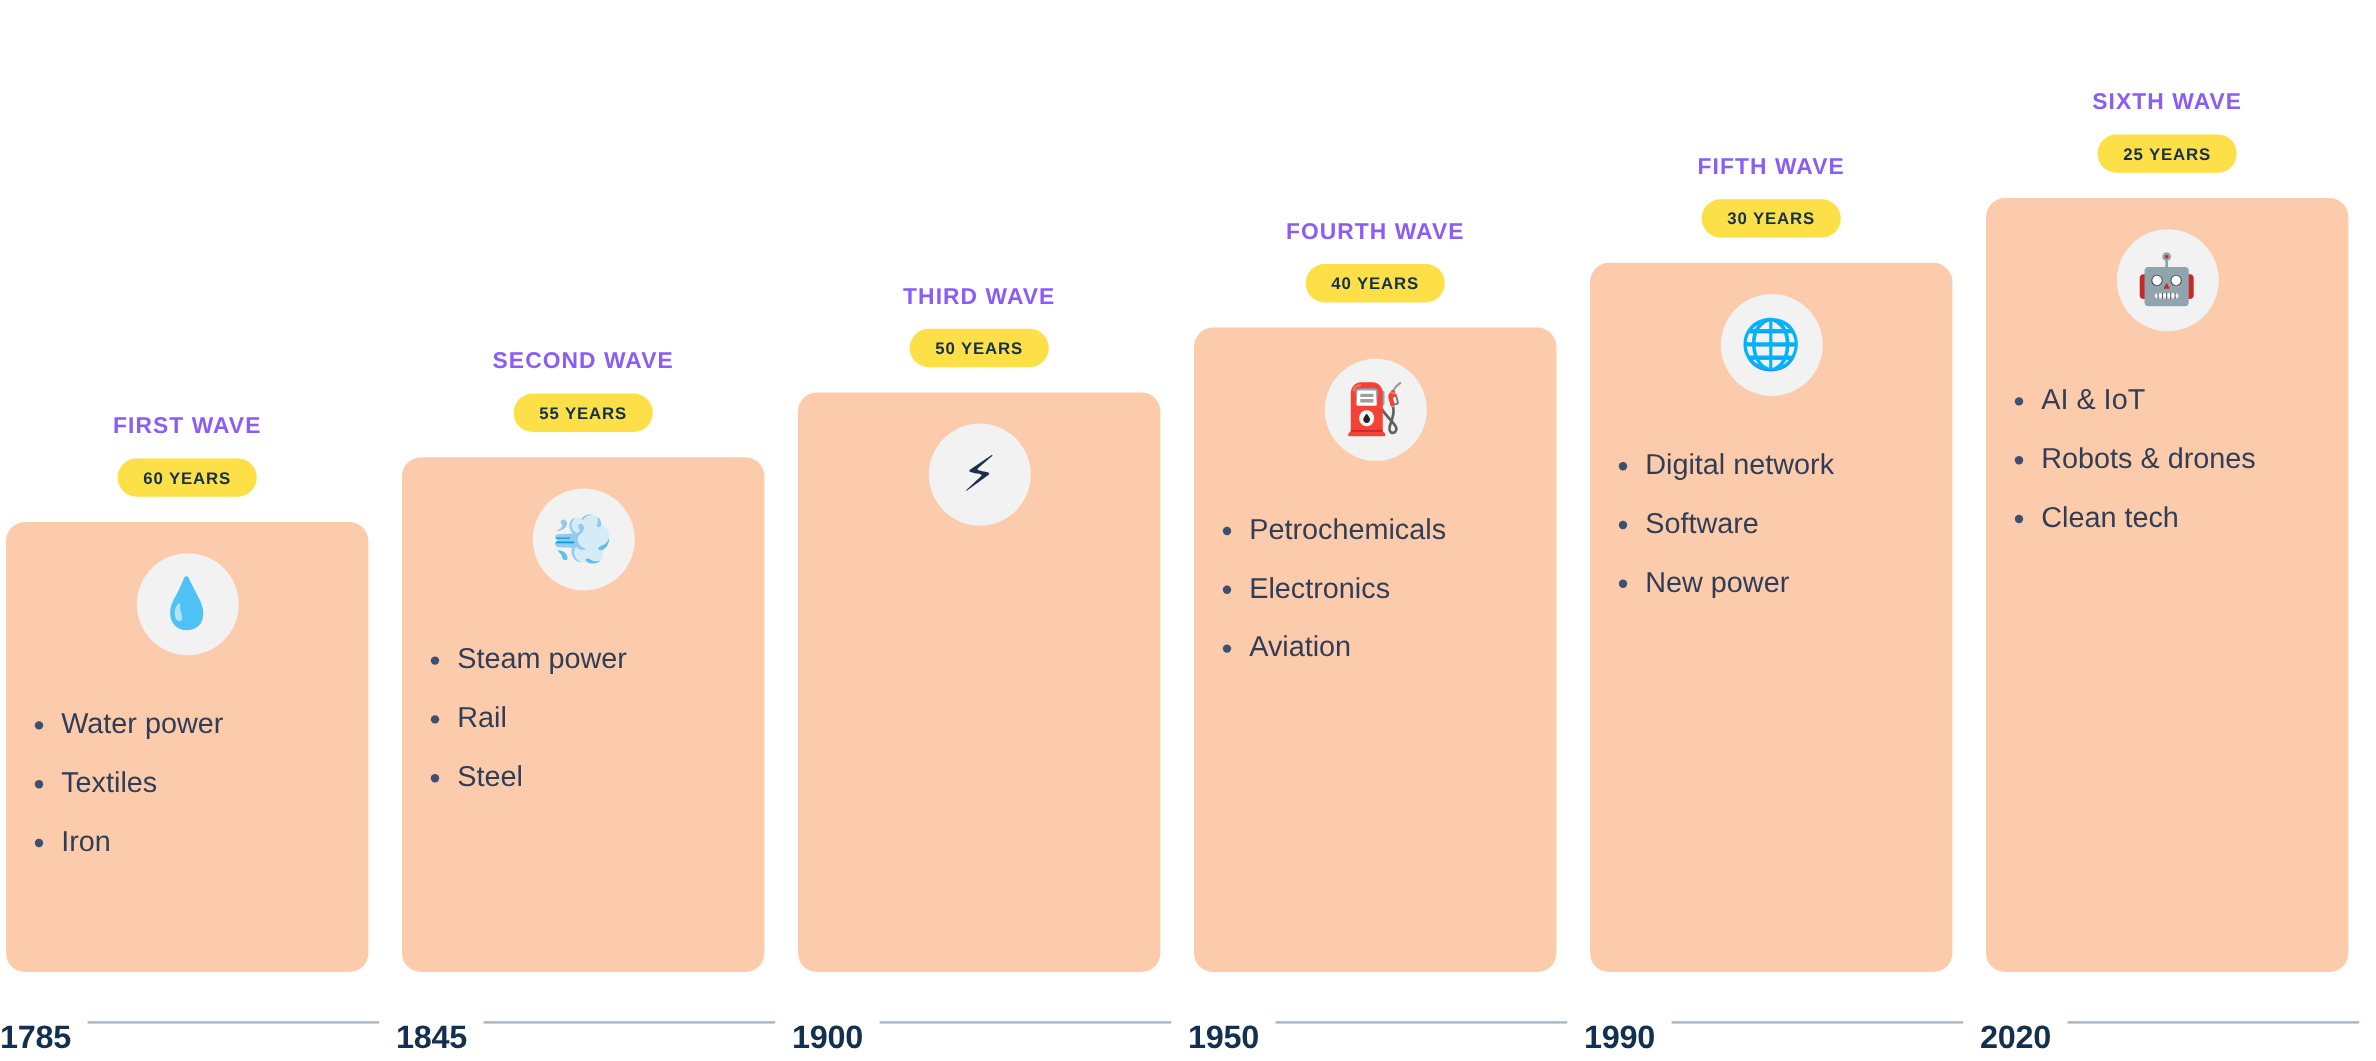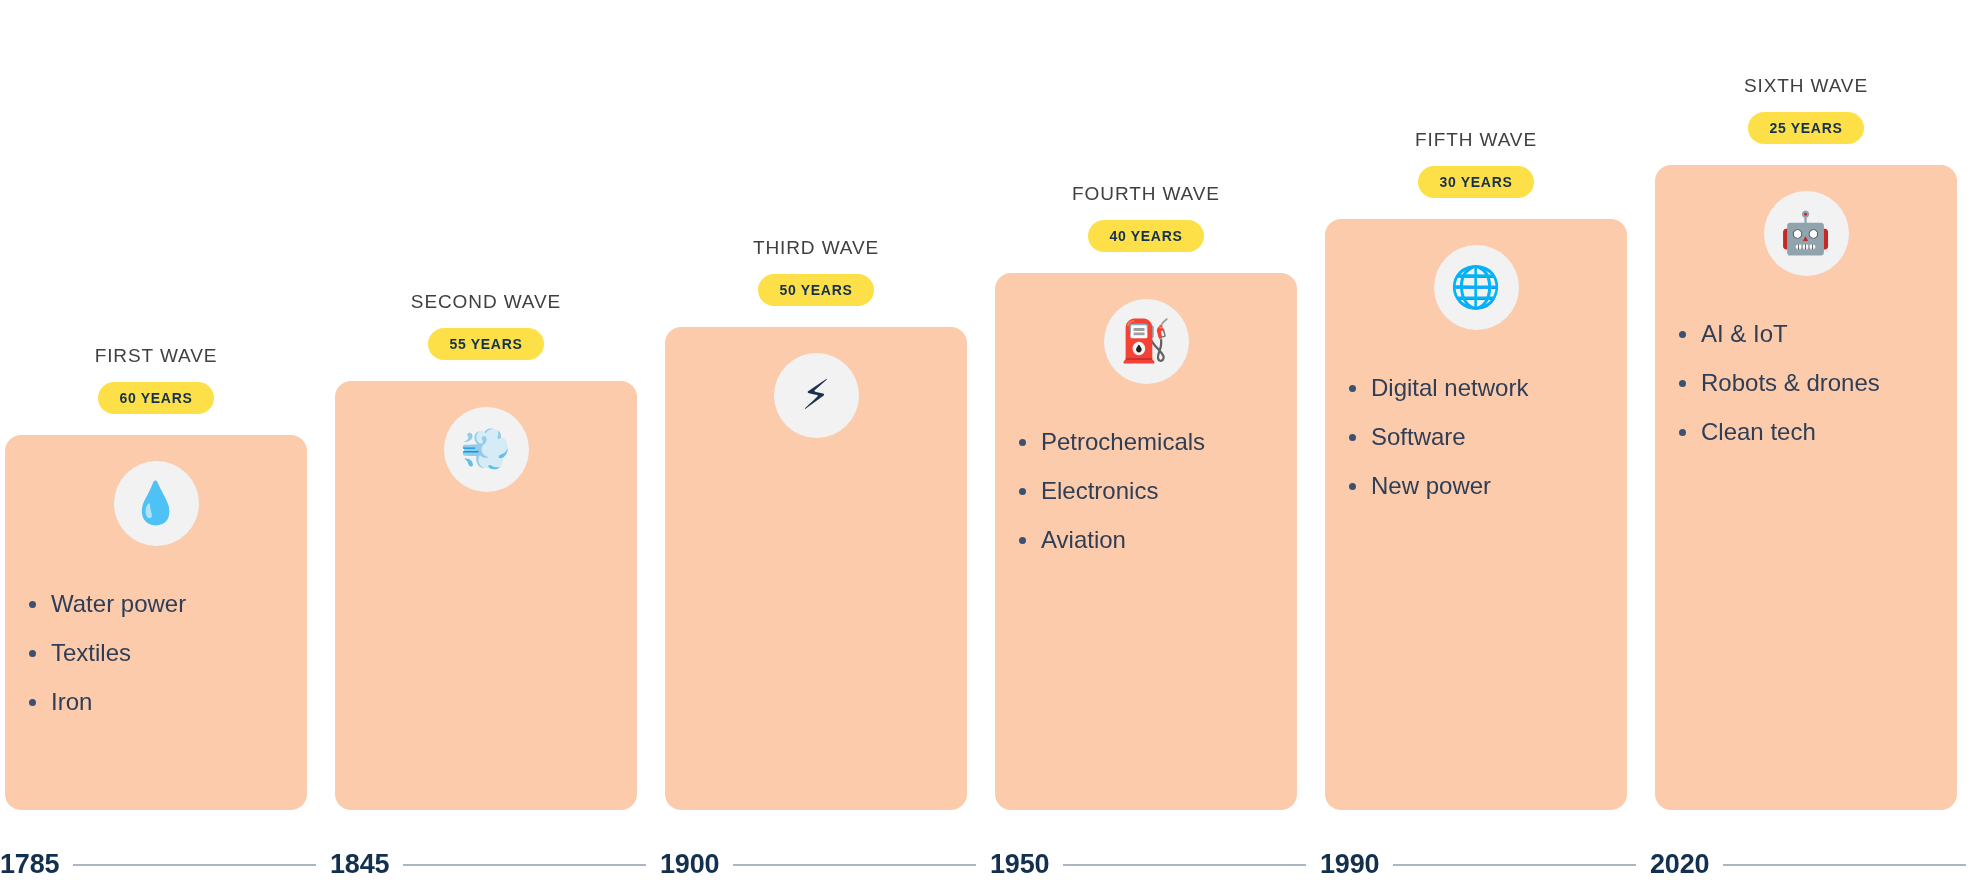--- a/index.html
+++ b/index.html
@@ -36,23 +36,23 @@
     height: 810px;
     display: flex;
     flex-direction: column;
     justify-content: flex-end;
     align-items: center;
     position: relative;
   }
 
   .wave-title {
     font-size: 19px;
-    font-weight: normal;
+    font-weight: bold;
     letter-spacing: 0.9px;
-    color: #404040;
+    color: #8b5cf6;
     text-align: right;
     white-space: nowrap;
     line-height: 1;
     margin-bottom: 17px;
   }
 
   .wave-pill {
     background: #fde047;
     color: #14304f;
     font-size: 14px;
@@ -128,21 +128,21 @@
     width: 1980px;
     height: 39px;
     display: flex;
     align-items: center;
   }
 
   .tl-tick {
     width: 330px;
     flex: 0 0 330px;
     display: flex;
-    align-items: center;
+    align-items: flex-start;
     gap: 14px;
   }
 
   .tl-year {
     font-size: 27px;
     font-weight: bold;
     color: #14304f;
     letter-spacing: -0.2px;
     line-height: 1;
     white-space: nowrap;
@@ -173,20 +173,25 @@
         </ul>
       </div>
     </div>
     <div class="wave-col">
       <div class="wave-title">SECOND WAVE</div>
       <div class="wave-pill">55 YEARS</div>
       <div class="wave-card" style="height: 429px;">
         <div class="icon-circle">
           <span class="icon-glyph">💨</span>
         </div>
+        <ul class="bullet-list">
+          <li class="bullet-item">Steam power</li>
+          <li class="bullet-item">Rail</li>
+          <li class="bullet-item">Steel</li>
+        </ul>
       </div>
     </div>
     <div class="wave-col">
       <div class="wave-title">THIRD WAVE</div>
       <div class="wave-pill">50 YEARS</div>
       <div class="wave-card" style="height: 483px;">
         <div class="icon-circle">
           <span class="icon-glyph">⚡</span>
         </div>
       </div>

